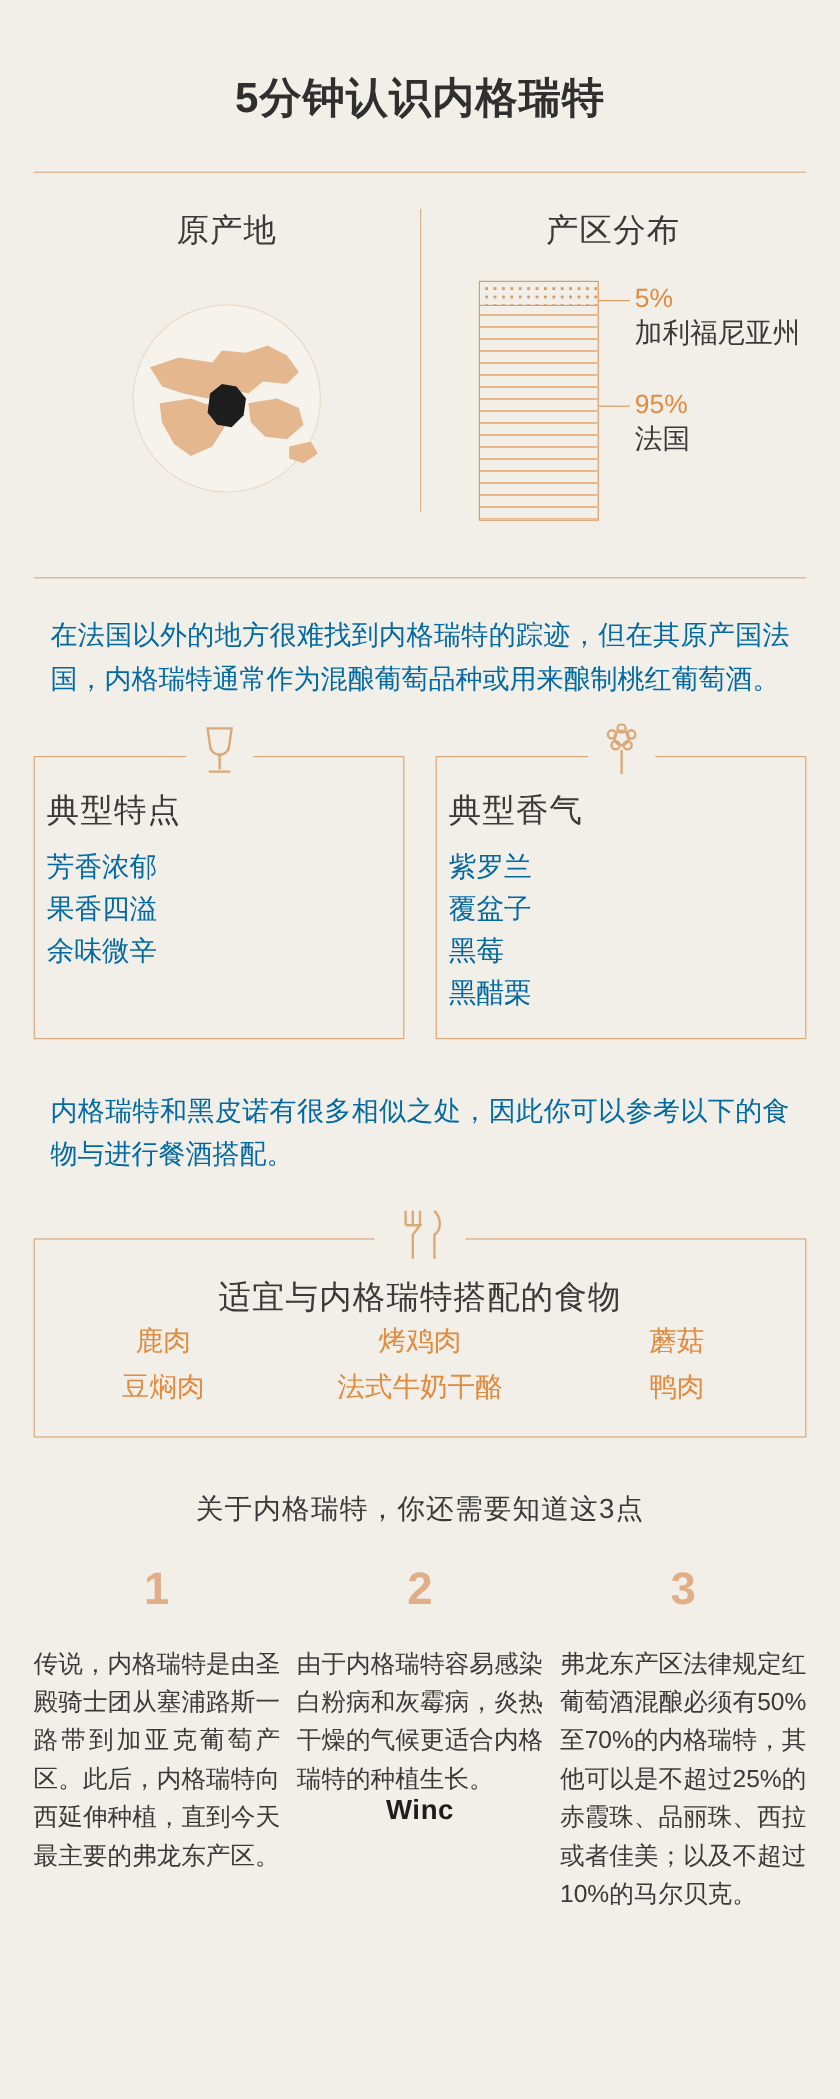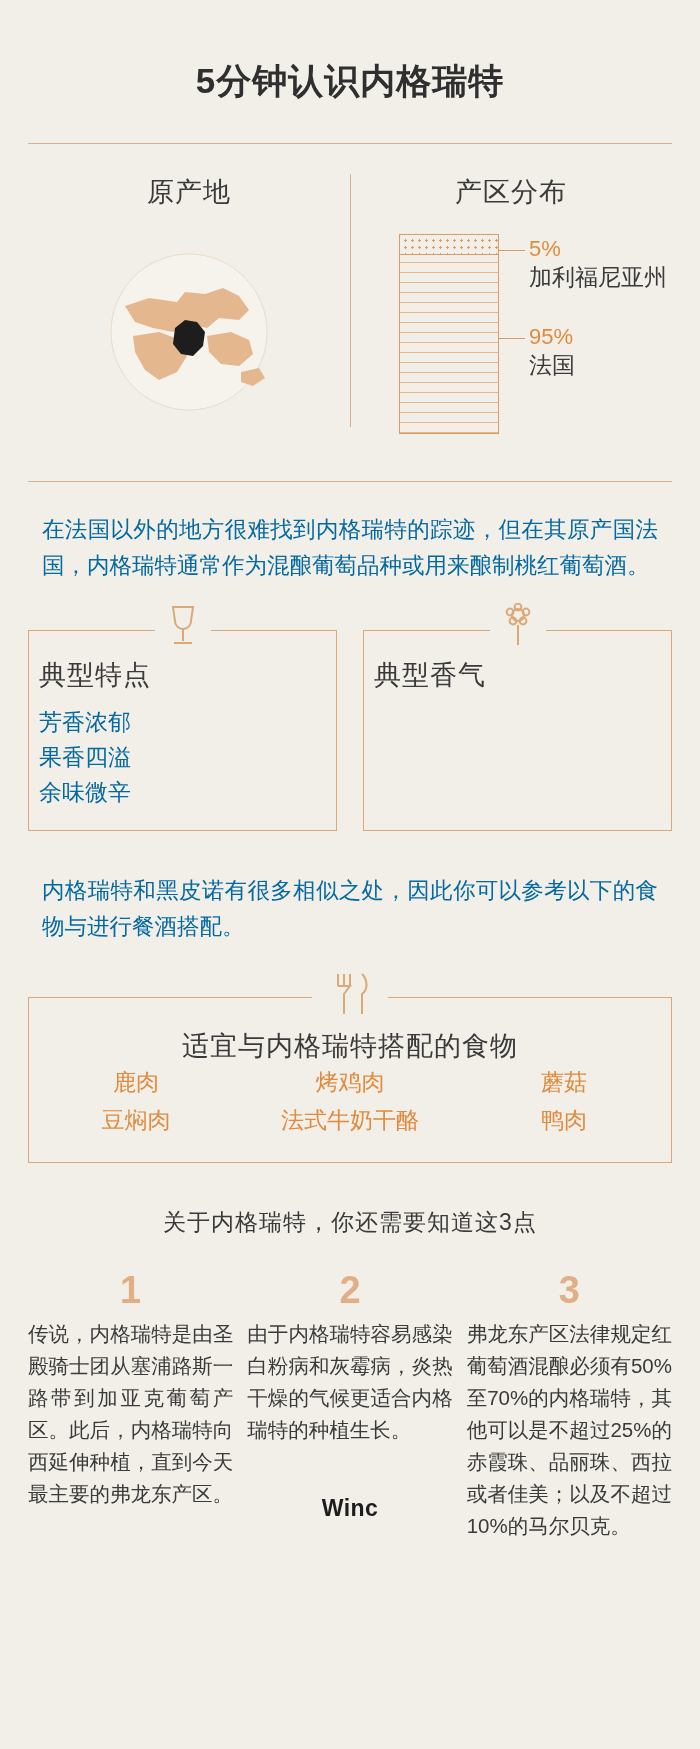--- a/index.html
+++ b/index.html
@@ -215,21 +215,21 @@
     color: #e2ae86;
     font-size: 38px;
     font-weight: bold;
     text-align: center;
     line-height: 44px;
   }
   .fact-text {
     font-size: 20.5px;
     line-height: 32px;
     text-align: justify;
-    margin-top: 6px;
+    margin-top: 24px;
   }
   .brand {
     position: absolute;
     left: 0;
     right: 0;
     bottom: 16px;
     text-align: center;
     font-size: 23px;
     font-weight: bold;
     letter-spacing: 0.5px;
@@ -314,20 +314,26 @@
           <circle cx="18" cy="12" r="6" fill="none" stroke="#dba877" stroke-width="2"></circle>
           <circle cx="18" cy="4" r="3.4" fill="none" stroke="#dba877" stroke-width="2"></circle>
           <circle cx="26" cy="9" r="3.4" fill="none" stroke="#dba877" stroke-width="2"></circle>
           <circle cx="23" cy="18" r="3.4" fill="none" stroke="#dba877" stroke-width="2"></circle>
           <circle cx="13" cy="18" r="3.4" fill="none" stroke="#dba877" stroke-width="2"></circle>
           <circle cx="10" cy="9" r="3.4" fill="none" stroke="#dba877" stroke-width="2"></circle>
           <line x1="18" y1="22" x2="18" y2="42" stroke="#dba877" stroke-width="2"></line>
         </svg>
       </div>
       <div class="box-title">典型香气</div>
+      <div class="box-list">
+        <div>紫罗兰</div>
+        <div>覆盆子</div>
+        <div>黑莓</div>
+        <div>黑醋栗</div>
+      </div>
     </div>
   </div>
 
   <div class="para" style="margin-top:42px;">内格瑞特和黑皮诺有很多相似之处，因此你可以参考以下的食物与进行餐酒搭配。</div>
 
   <div class="food-box">
     <div class="box-icon">
       <svg width="56" height="50" viewBox="0 0 56 50">
         <line x1="16" y1="4" x2="16" y2="16" stroke="#dba877" stroke-width="2"></line>
         <line x1="22" y1="4" x2="22" y2="16" stroke="#dba877" stroke-width="2"></line>

